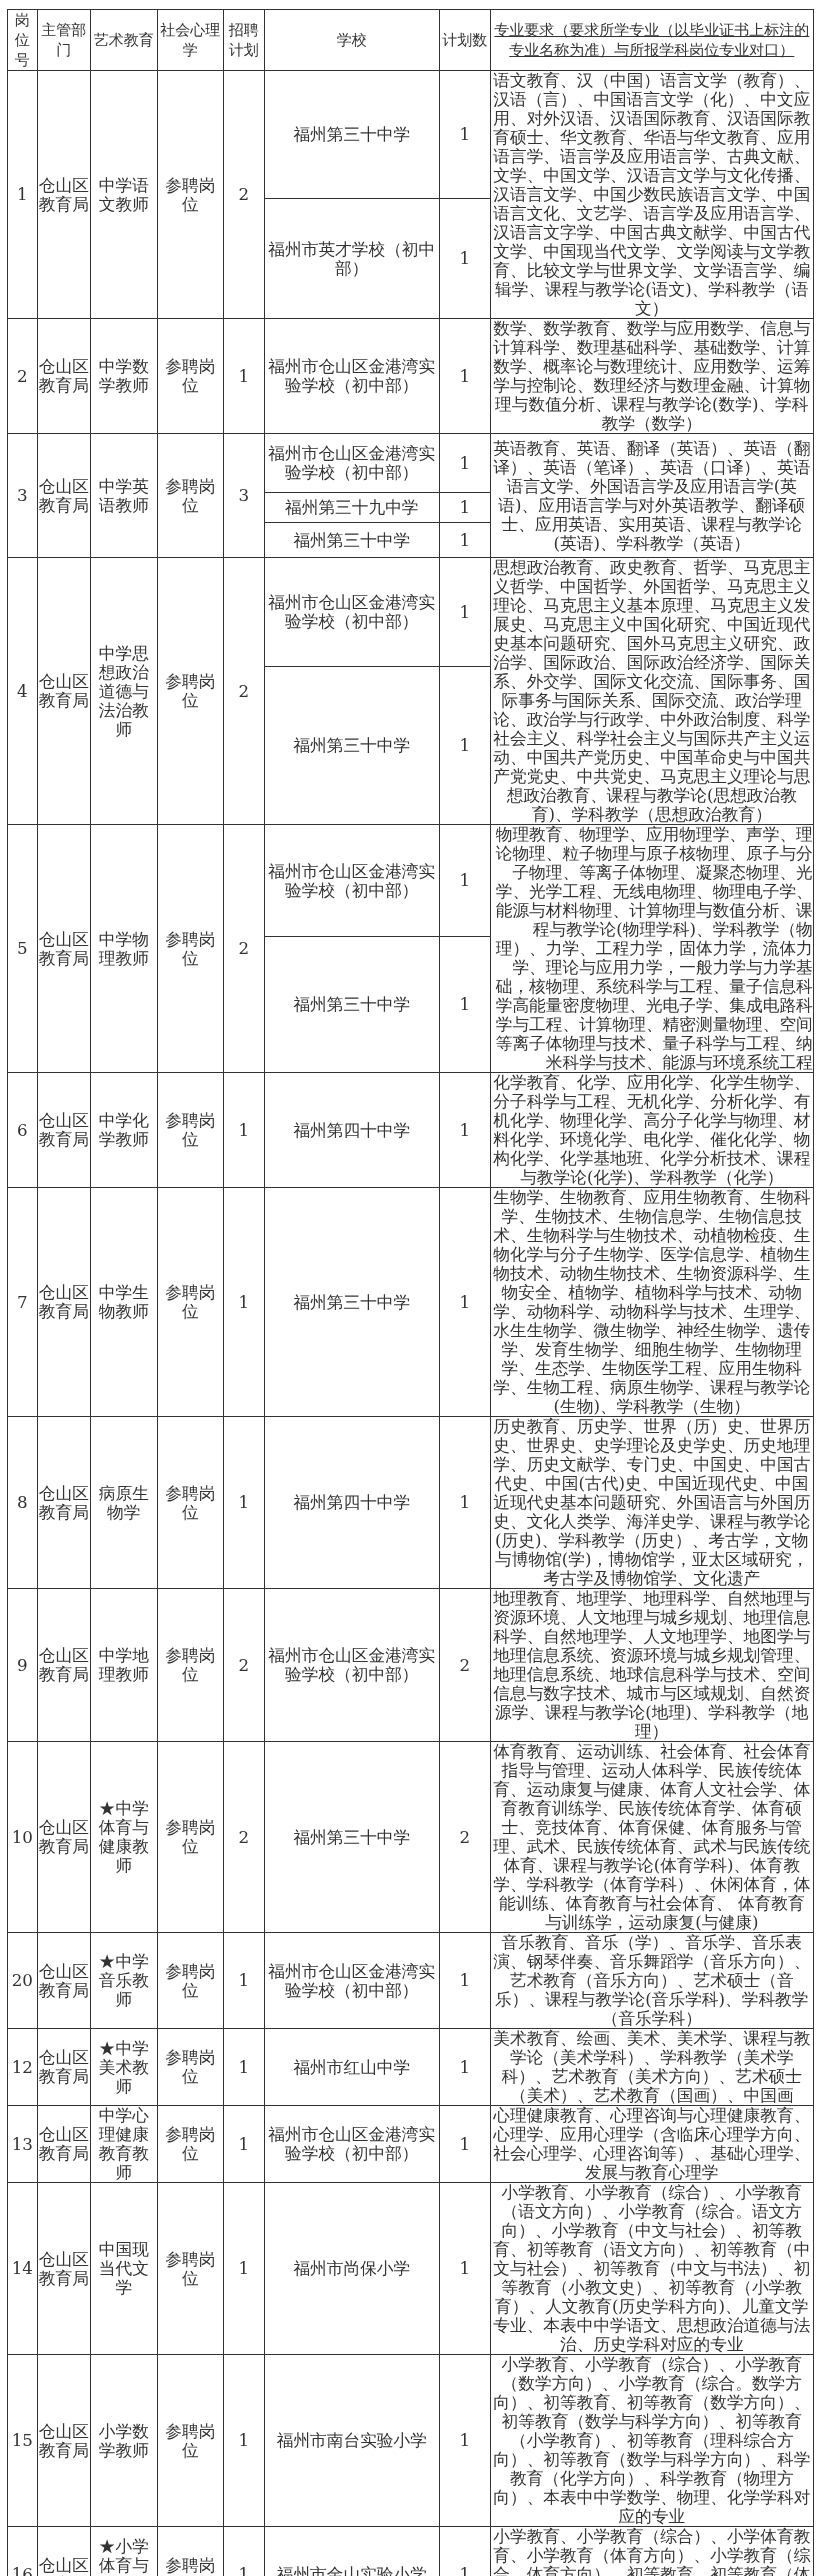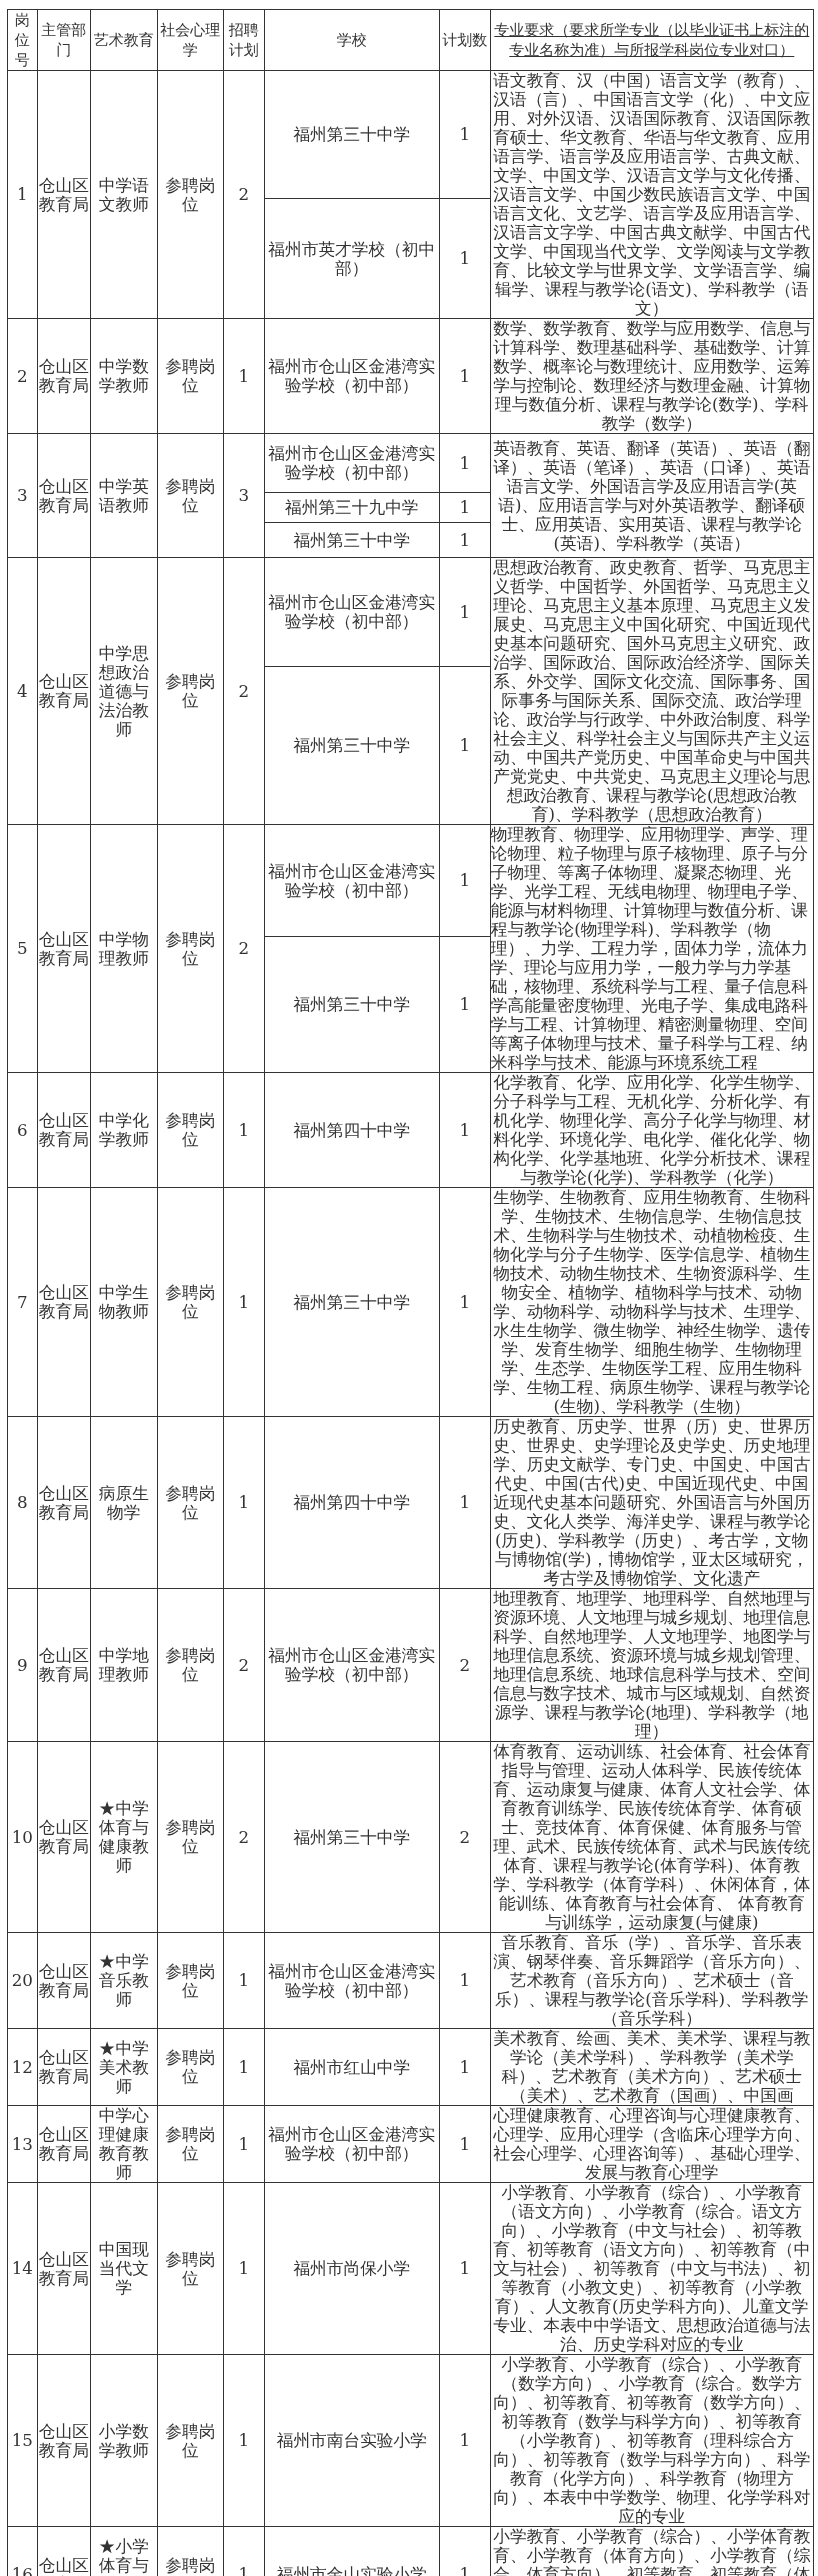--- a/index.html
+++ b/index.html
@@ -10,21 +10,21 @@
     border-collapse: collapse; table-layout: fixed;
   }
   table.recruit td, table.recruit th {
     border: 1.5px solid #333; padding: 0; text-align: center; vertical-align: middle;
     font-weight: normal; font-size: 16.7px; line-height: 19px; color: #333;
   }
   table.recruit th { font-size: 15px; line-height: 20px; margin-left: 12px; }
   th.major-h { text-align: left; padding: 1.5px 3px; line-height: 21px; text-decoration: underline; }
   td.num { font-weight: bold; font-size: 16.7px; }
   td.major { text-align: left; padding: 1.5px 4.5px 1.5px 4.5px; font-size: 16px; line-height: 18px; color: #444; }
-  td.major.center { text-align: left; }
+  td.major.center { text-align: right; }
   td.school { font-size: 16.7px; line-height: 20px; font-family: Liberation Serif, serif; }
 </style>
 </head>
 <body>
 
 <table class="recruit">
   <colgroup>
     <col style="width:30px">
       <col style="width:53px">
       <col style="width:67px">

